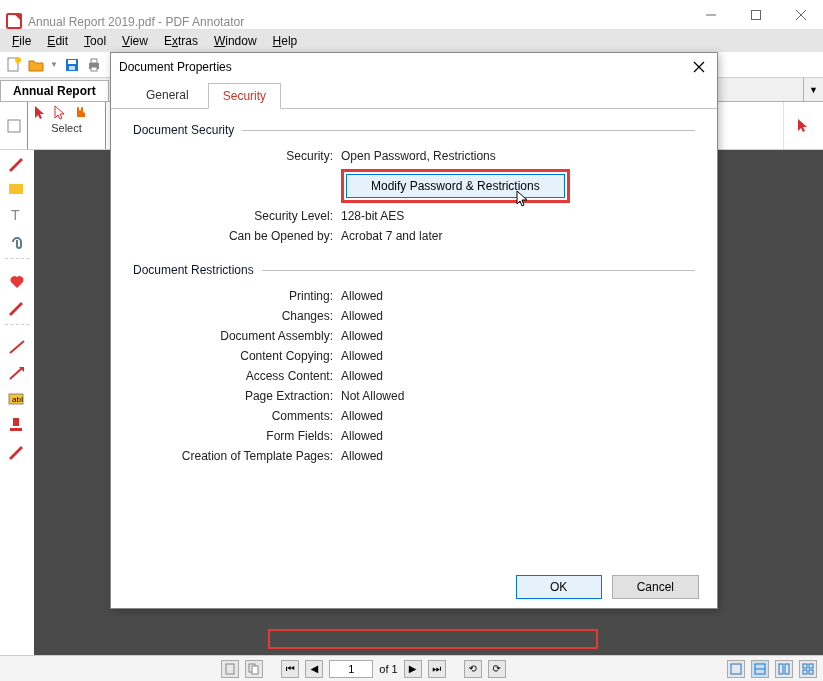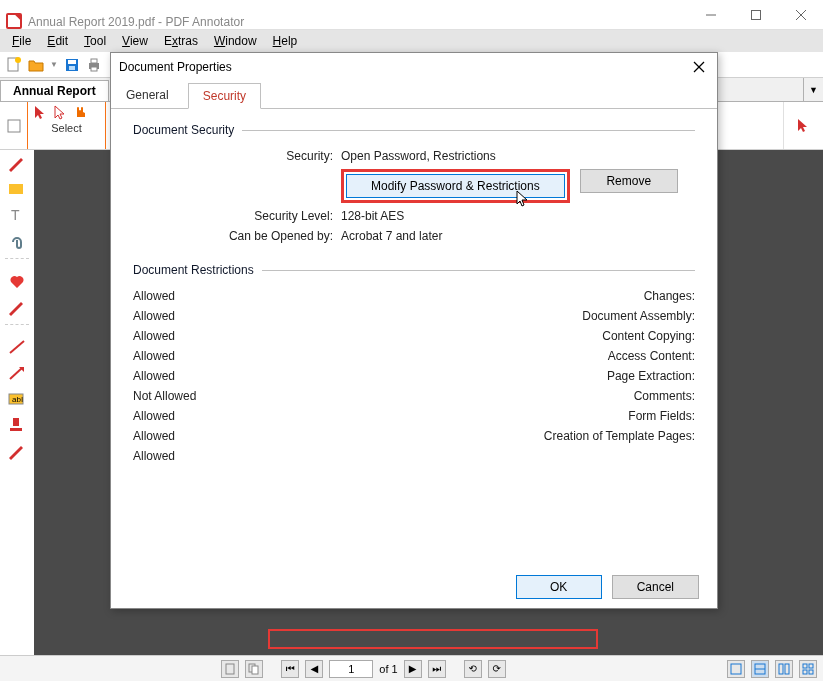--- a/index.html
+++ b/index.html
@@ -41,21 +41,21 @@
 
 
 .docarea { position: absolute; left: 34px; right: 0; top: 150px; bottom: 26px; background: #4a4a4a; }
 
 
 .dialog { position: absolute; left: 110px; top: 52px; width: 608px; height: 557px; background: #fff; border: 1px solid #888; box-shadow: 2px 2px 8px rgba(0,0,0,0.25); z-index: 100; display:flex; flex-direction:column; }
 .dialog-title { height: 28px; display: flex; align-items: center; padding: 0 8px; }
 .dialog-title span { flex:1; font-size: 12px; }
 .dialog-close { width: 20px; height: 20px; display:flex; align-items:center; justify-content:center; font-size: 14px; }
 
-.dialog-tabs { height: 28px; display: flex; border-bottom: 1px solid #c0c0c0; gap: 4px; align-items: end; }
+.dialog-tabs { height: 28px; display: flex; border-bottom: 1px solid #c0c0c0; padding-left: 20px; gap: 4px; align-items: end; }
 .dtab { padding: 5px 14px; font-size: 12px; color: #333; border: 1px solid transparent; }
 .dtab.active { border: 1px solid #c0c0c0; border-bottom: 1px solid #fff; color: #c0392b; margin-bottom: -1px; background: #fff; }
 
 .dialog-body { flex:1; padding: 14px 22px; overflow:auto; }
 .section-title { font-size: 12px; color: #0f172a; display:flex; align-items:center; gap:8px; margin-bottom: 12px; }
 .section-title .line { flex:1; height:1px; background:#c0c0c0; }
 
 .kvgrid { display: grid; grid-template-columns: 200px 1fr; gap: 6px 8px; font-size: 12px; margin-bottom: 20px; }
 .kvgrid .k { text-align: right; color: #222; }
 .kvgrid .v { color: #222; }
@@ -232,33 +232,33 @@
         <div class="line"></div>
       </div>
     <div class="kvgrid">
       <div class="k">Security:</div>
       <div class="v">Open Password, Restrictions</div>
       <div></div>
       <div class="btnrow">
         <span class="highlight-box">
           <span class="winbutton primary" style="min-width:210px;">Modify Password &amp; Restrictions</span>
         </span>
-        <span class="winbutton">Remove</span>
       </div>
       <div class="k">Security Level:</div>
       <div class="v">128-bit AES</div>
       <div class="k">Can be Opened by:</div>
       <div class="v">Acrobat 7 and later</div>
     </div>
 
     <div class="section-title">
         <span>Document Restrictions</span>
         <div class="line"></div>
       </div>
     <div class="kvgrid">
+      <div class="k">Printing:</div>
       <div class="v">Allowed</div>
       <div class="k">Changes:</div>
       <div class="v">Allowed</div>
       <div class="k">Document Assembly:</div>
       <div class="v">Allowed</div>
       <div class="k">Content Copying:</div>
       <div class="v">Allowed</div>
       <div class="k">Access Content:</div>
       <div class="v">Allowed</div>
       <div class="k">Page Extraction:</div>

